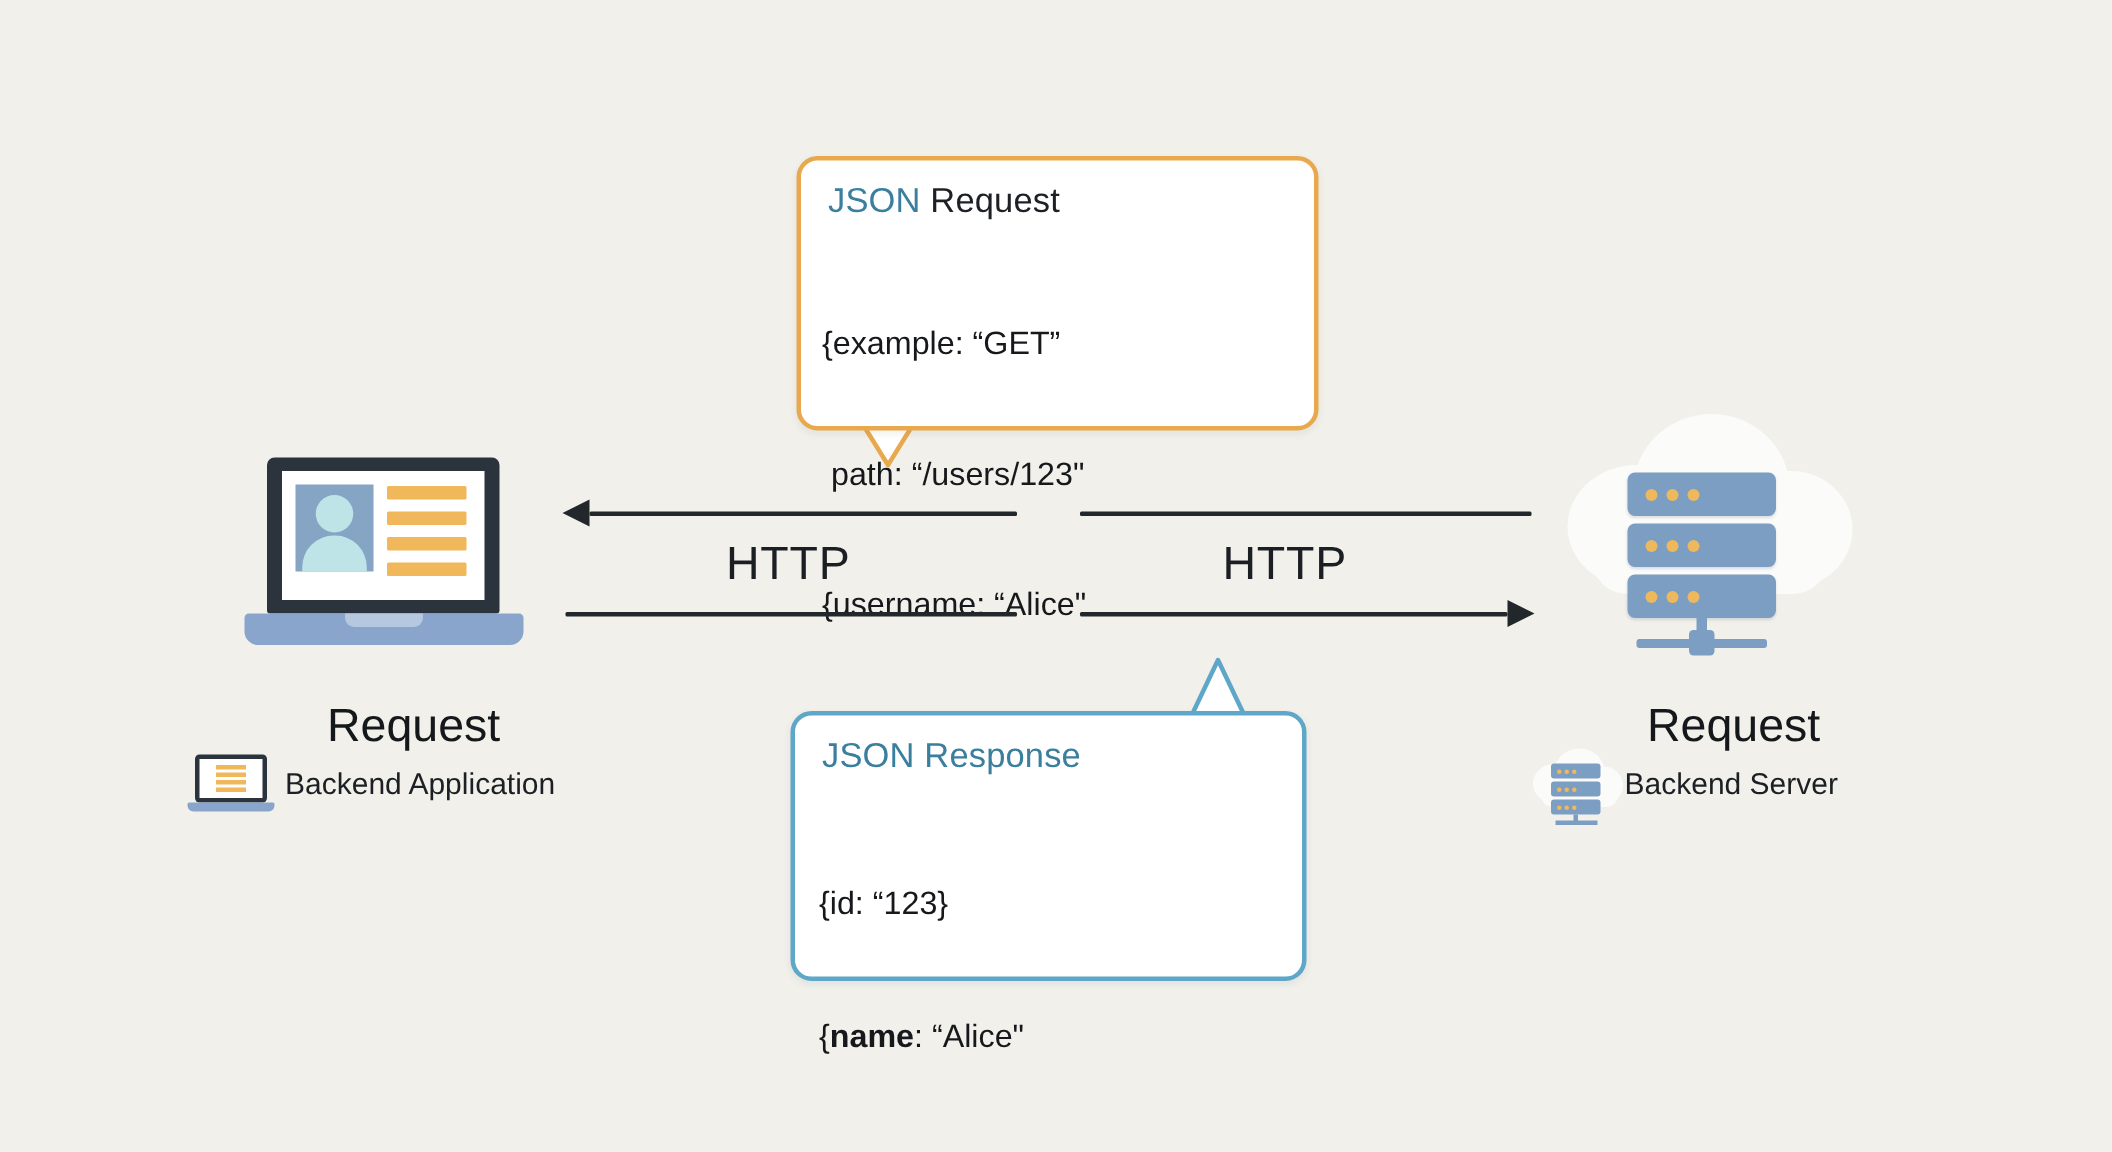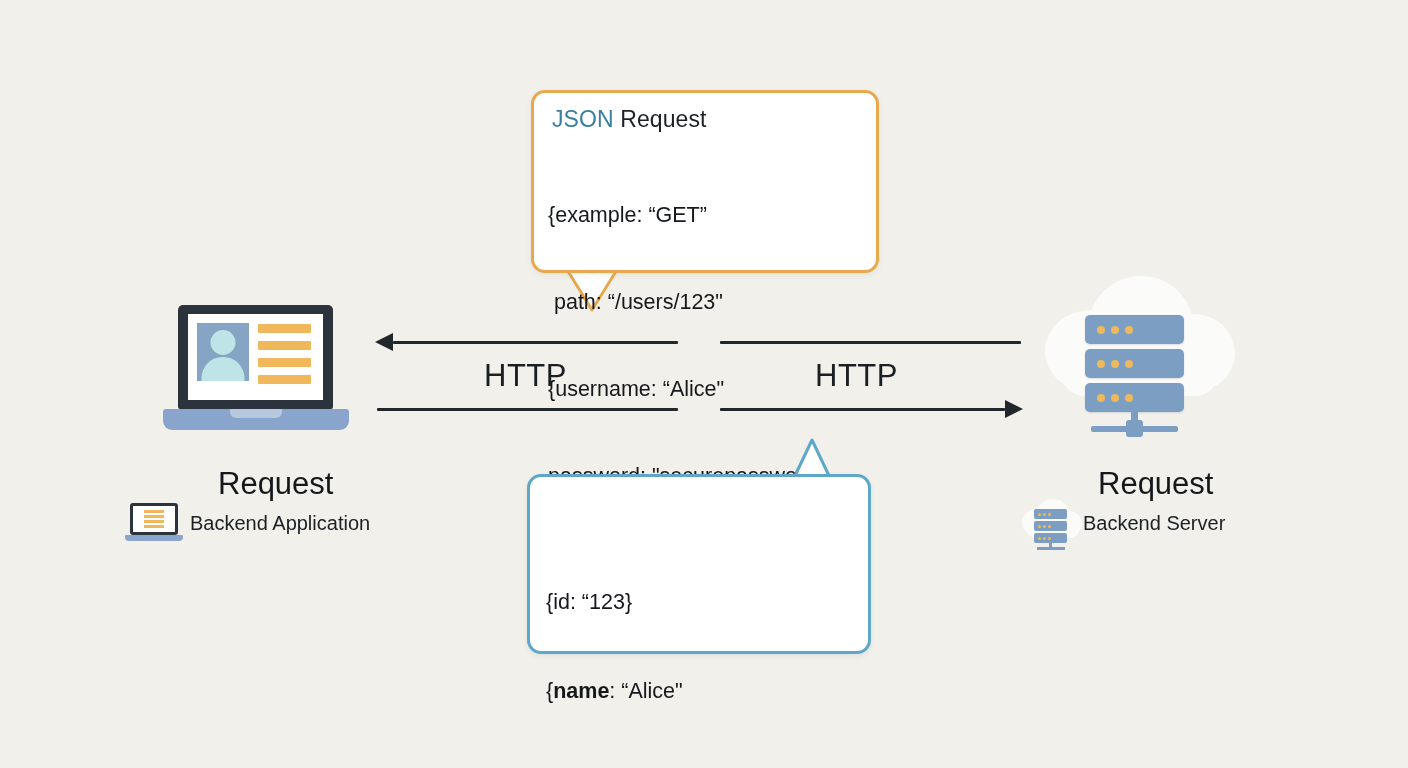--- a/index.html
+++ b/index.html
@@ -19,21 +19,21 @@
 
   
   .callout {
     position: absolute;
     background: #ffffff;
     border-radius: 14px;
     box-sizing: border-box;
   }
   #request-callout {
     left: 531px;
-    top: 90px;
+    top: 104px;
     width: 348px;
     height: 183px;
     border: 3px solid #e8a94e;
     box-shadow: 0 2px 5px rgba(120,110,80,0.10);
   }
   #response-callout {
     left: 527px;
     top: 474px;
     width: 344px;
     height: 180px;
@@ -331,20 +331,21 @@
       <span class="ln">password: "securepassword}</span>
     </div>
   </div>
 
   <svg class="tail" id="response-tail" width="80" height="46" viewBox="0 0 80 46">
     <polygon points="14,44 34,2 54,44" fill="#ffffff" stroke="#5ea7c9" stroke-width="3" stroke-linejoin="round"></polygon>
     <rect x="16" y="40" width="38" height="12" fill="#ffffff"></rect>
   </svg>
 
   <div class="callout" id="response-callout">
+    <div class="callout-title tint-blue">JSON Response</div>
     <div class="callout-body">
       <span class="ln">{id: “123}</span>
       <span class="ln">{<span class="bold-key">name</span>: “Alice"</span>
       <span class="ln"> email:"alice@example.Com}</span>
       
     </div>
   </div>
 
   <div class="arrow-line" style="left:393px; top:341px; width:285px;"></div>
   <div class="arrow-head left" style="left:375px; top:333px;"></div>

